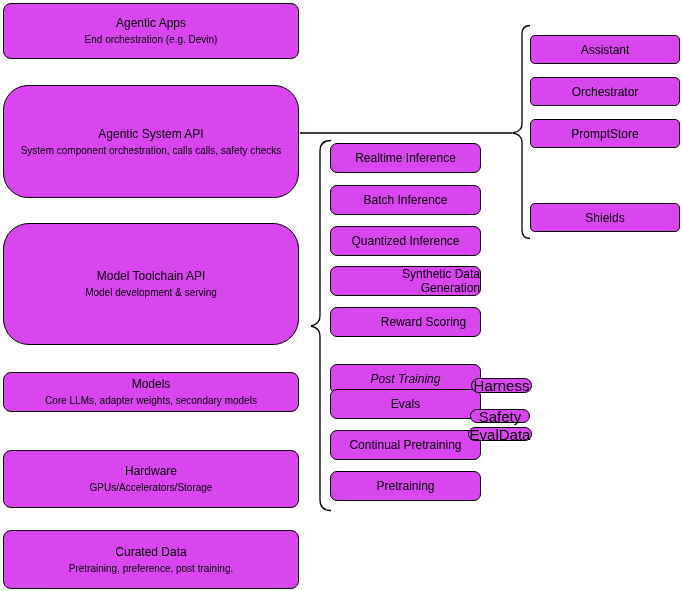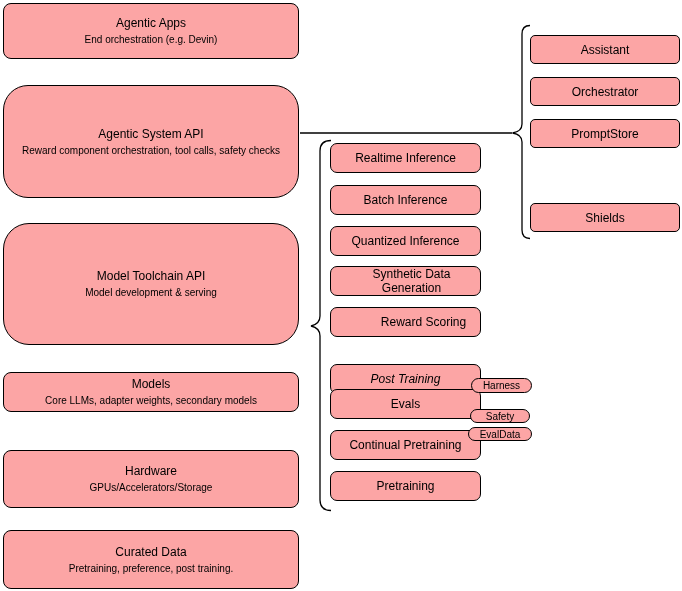--- a/index.html
+++ b/index.html
@@ -12,27 +12,27 @@
   .canvas {
     position: relative;
     width: 682px;
     height: 591px;
     background: #ffffff;
     overflow: hidden;
   }
   .node {
     position: absolute;
     box-sizing: border-box;
-    background: #fca5a5;
+    background: #d946ef;
     border: 1px solid #000000;
     display: flex;
     flex-direction: column;
     align-items: center;
     justify-content: center;
-    text-align: center;
+    text-align: right;
   }
   .stack-node { left: 3px; width: 296px; }
   .r8  { border-radius: 8px; }
   .r26 { border-radius: 26px; }
   .node-title {
     font-size: 12px;
     line-height: 15px;
     white-space: nowrap;
   }
   .node-subtitle {
@@ -51,21 +51,21 @@
   }
   .right-node {
     left: 530px;
     width: 150px;
     height: 29px;
     border-radius: 5px;
     font-size: 12px;
   }
   .pill {
     border-radius: 999px;
-    font-size: 10px;
+    font-size: 15px;
     line-height: 11px;
     z-index: 2;
   }
   .edges {
     position: absolute;
     left: 0;
     top: 0;
     width: 682px;
     height: 591px;
     pointer-events: none;
@@ -82,21 +82,21 @@
     <path d="M 331 140.5 Q 320 140.5 320 151 L 320 316 Q 320 324 311 326 Q 320 328 320 336 L 320 500 Q 320 510.5 331 510.5" fill="none" stroke="#000000" stroke-width="1.3"></path>
   </svg>
 
   <div class="node stack-node r8" style="top:3px;height:56px;">
     <div class="node-title">Agentic Apps</div>
     <div class="node-subtitle">End orchestration (e.g. Devin)</div>
   </div>
 
   <div class="node stack-node r26" style="top:85px;height:113px;border-radius:25px;">
     <div class="node-title">Agentic System API</div>
-    <div class="node-subtitle">Reward component orchestration, tool calls, safety checks</div>
+    <div class="node-subtitle">System component orchestration, calls calls, safety checks</div>
   </div>
 
   <div class="node stack-node r26" style="top:223px;height:122px;">
     <div class="node-title">Model Toolchain API</div>
     <div class="node-subtitle">Model development &amp; serving</div>
   </div>
 
   <div class="node stack-node r8" style="top:372px;height:40px;">
     <div class="node-title">Models</div>
     <div class="node-subtitle">Core LLMs, adapter weights, secondary models</div>

